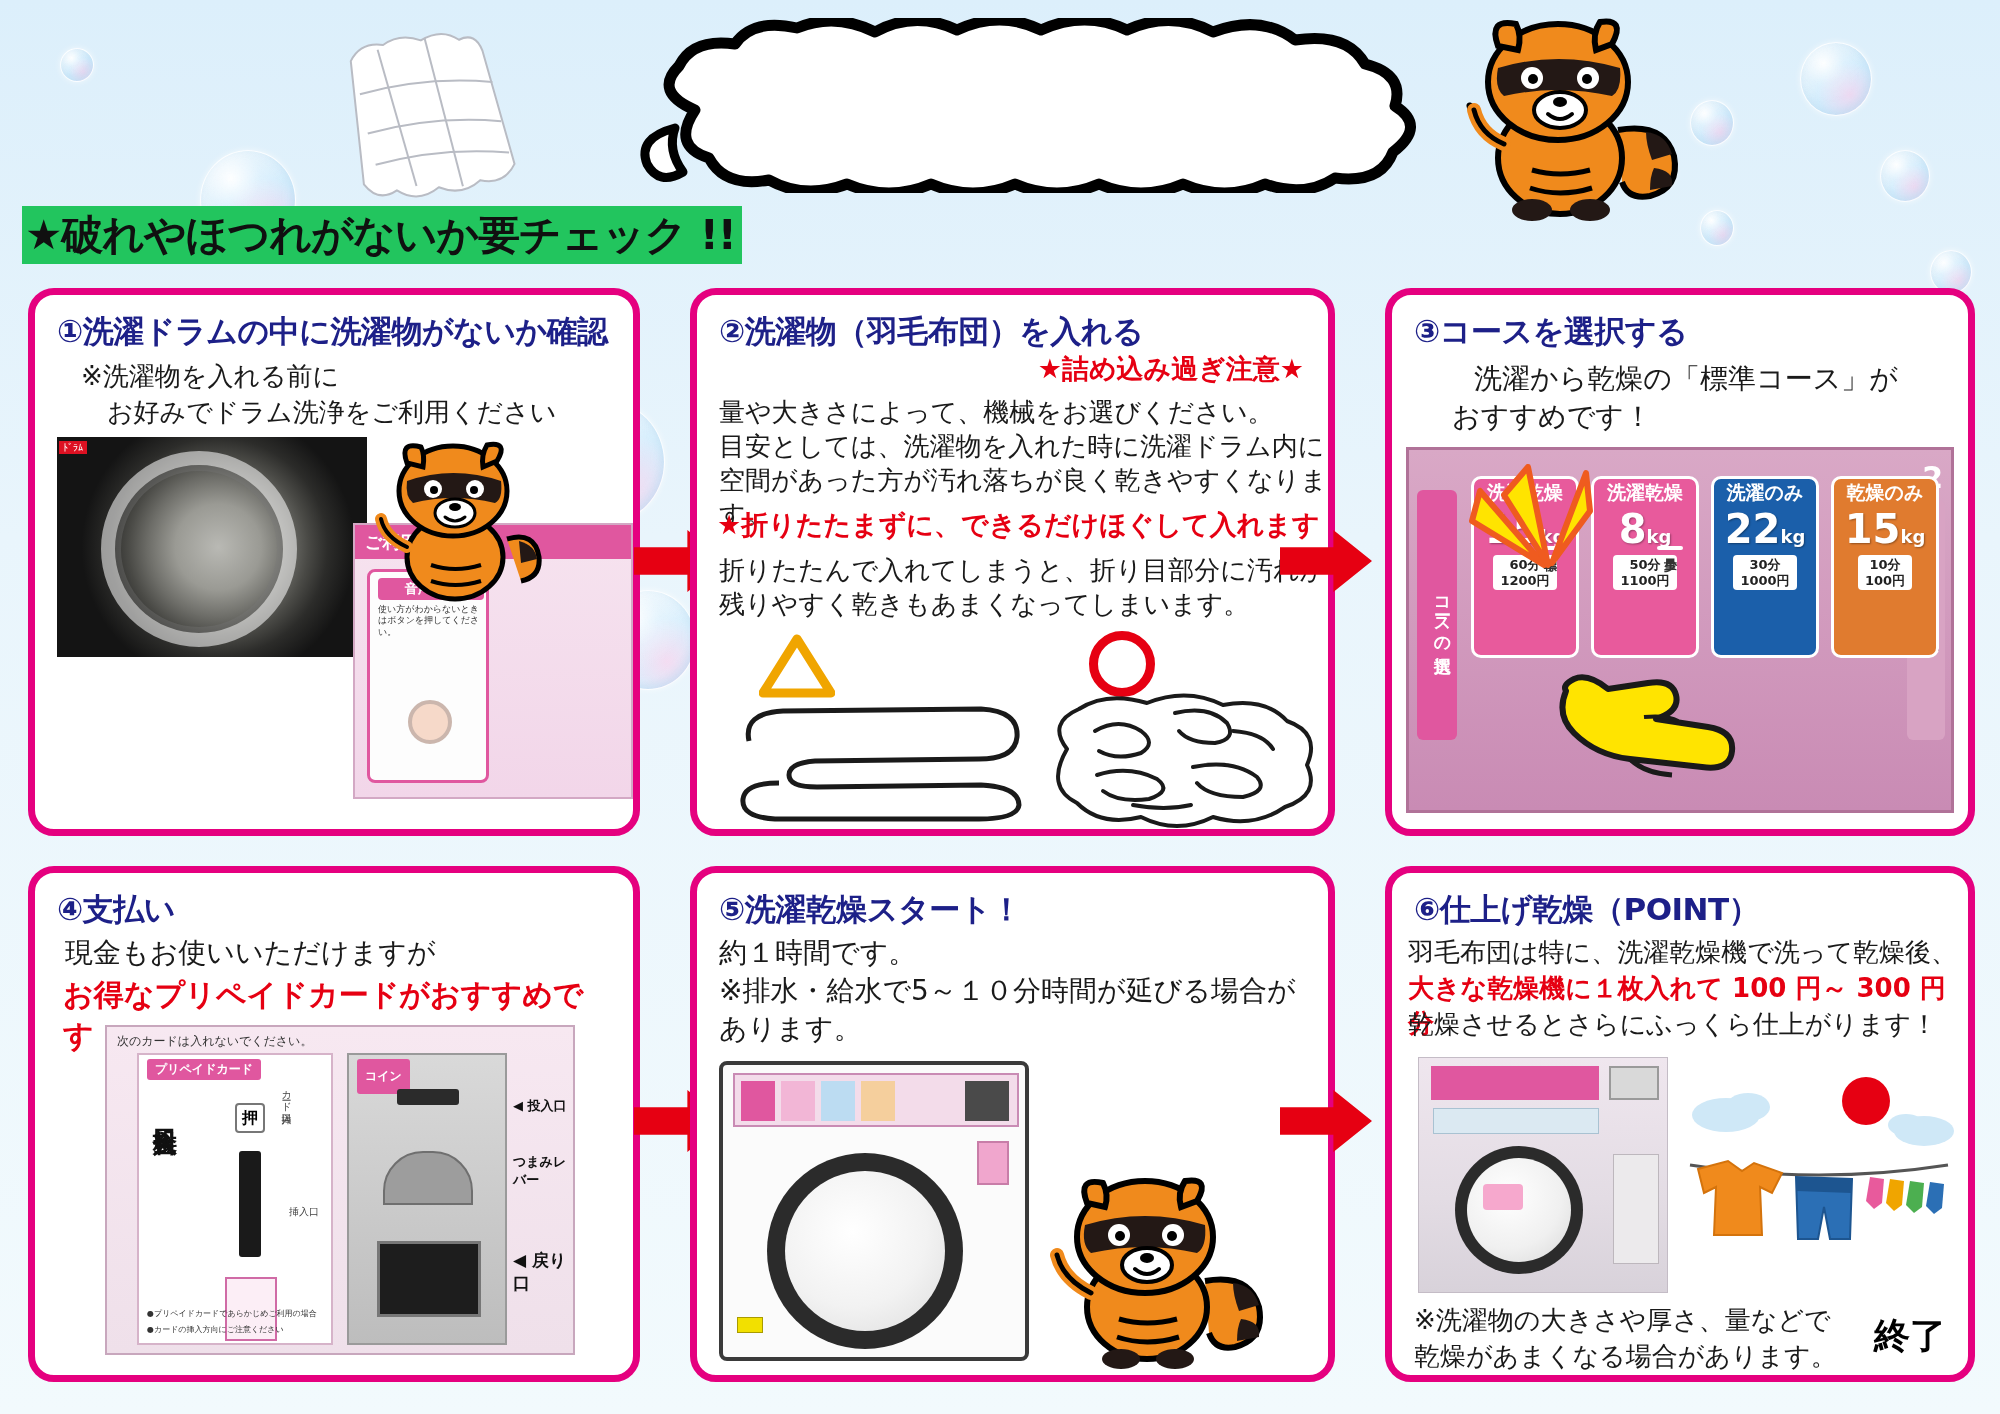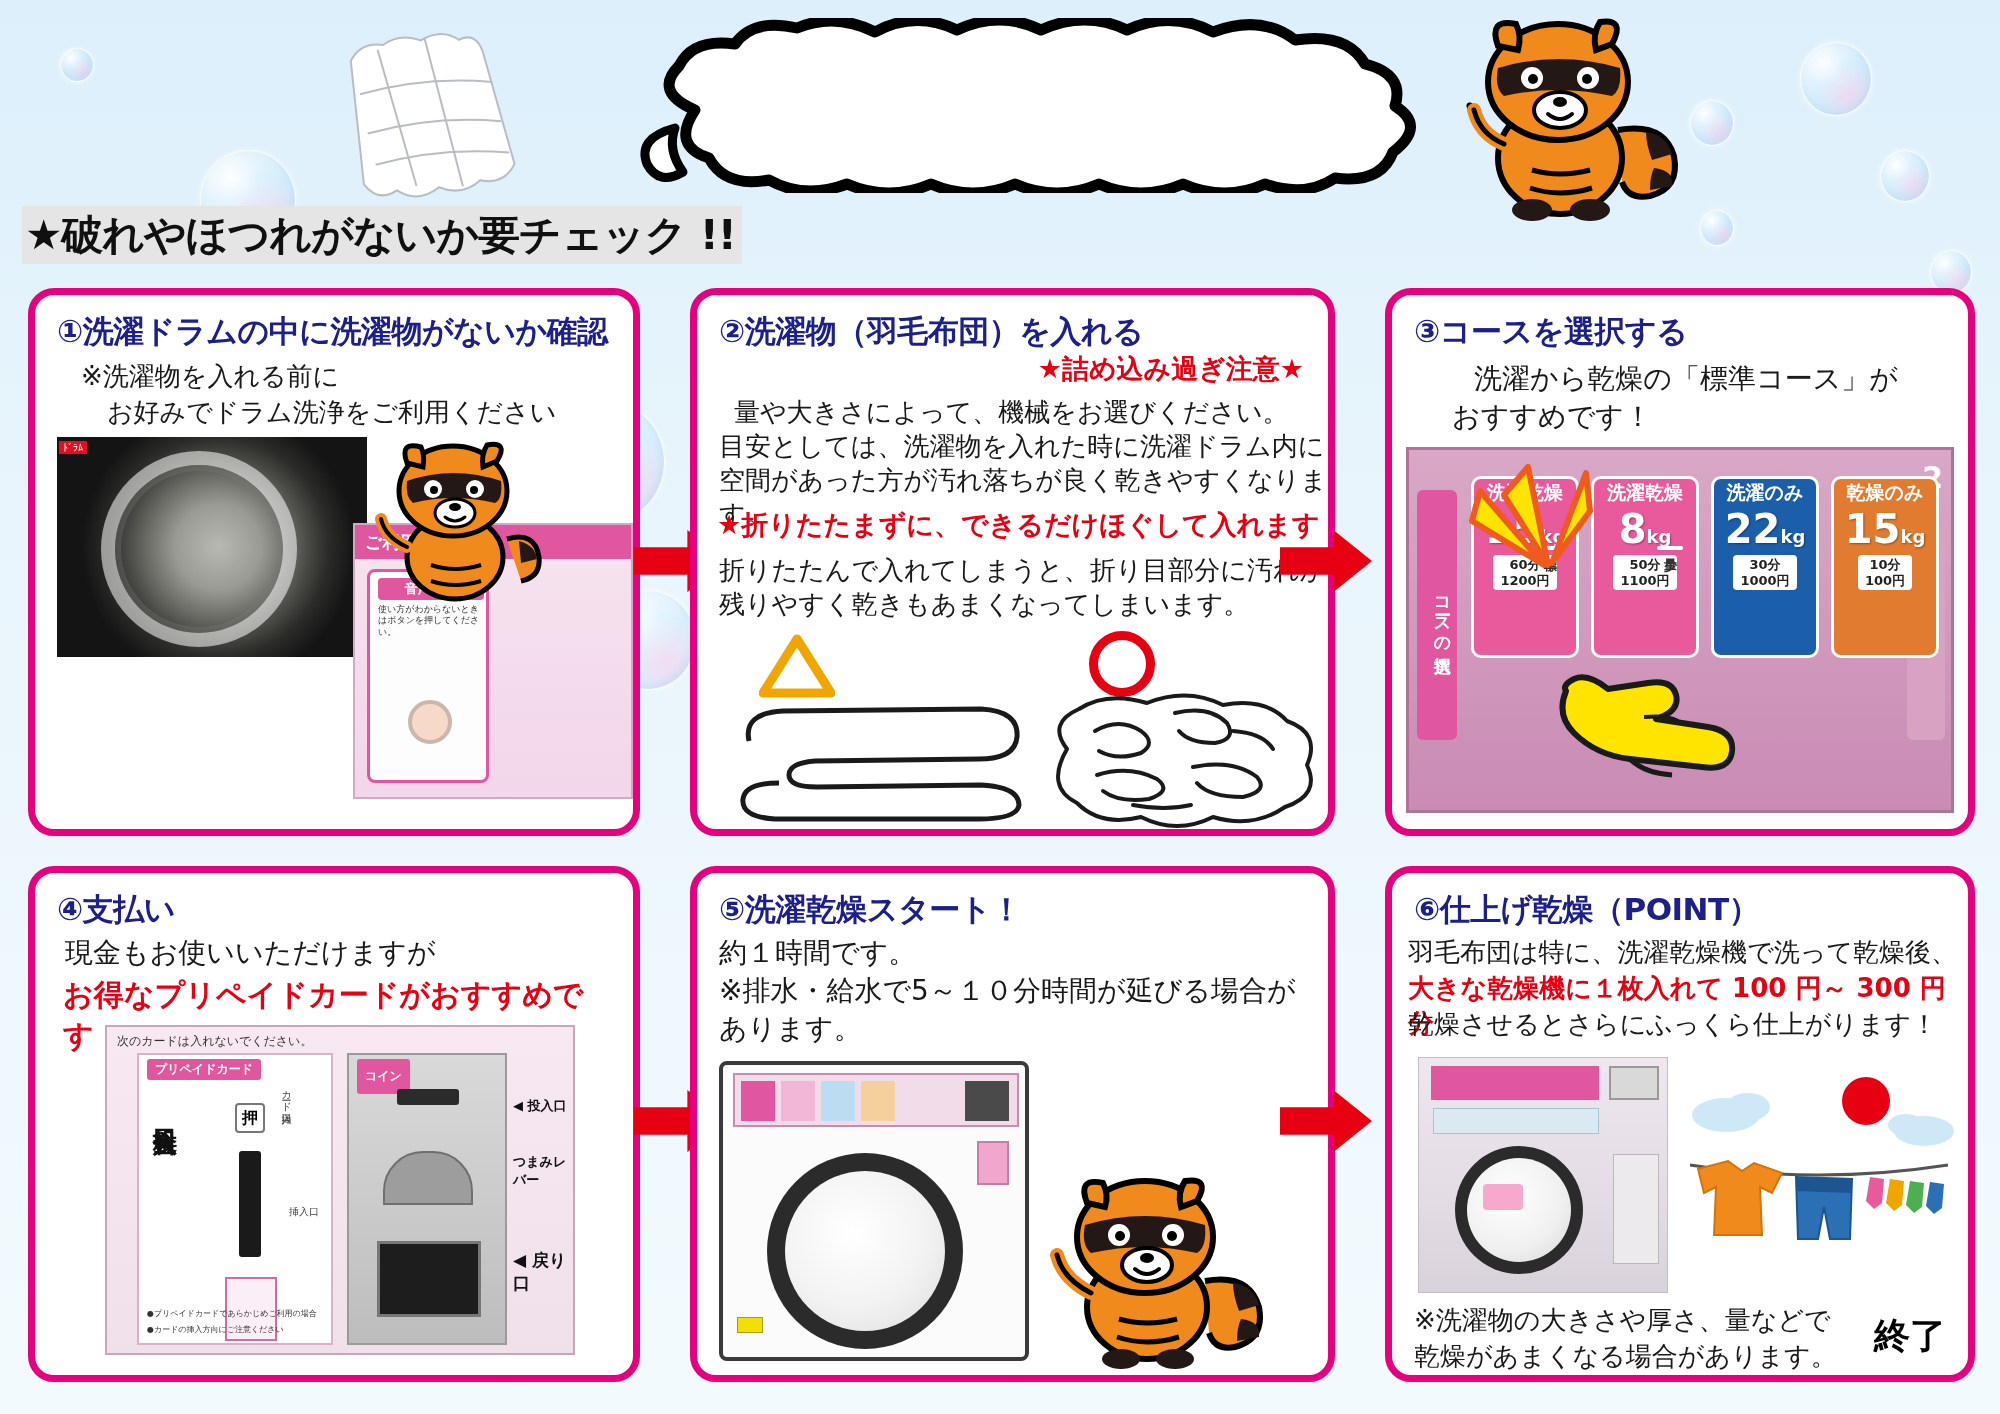--- a/index.html
+++ b/index.html
@@ -31,21 +31,21 @@
   .title-text {
     position: absolute; left: 660px; top: 48px; width: 740px;
     text-align: center; font-size: 90px; font-weight: 900;
     color: #3a2c26; letter-spacing: 4px; line-height: 1;
     text-shadow: 3px 3px 0 rgba(0,0,0,.18);
     font-family: "DejaVu Sans", "Liberation Sans", sans-serif;
   }
 
   .yellow-banner {
     position: absolute; left: 22px; top: 206px; width: 720px; height: 58px;
-    background: #e5e5e5; display: flex; align-items: center; padding-left: 10px;
+    background: #22c55e; display: flex; align-items: center; padding-left: 10px;
   }
   .yellow-banner span {
     font-size: 41px; font-weight: 900; color: #101010; letter-spacing: -1px;
     white-space: nowrap; transform: scaleX(1.02);
   }
 
   
   .raccoon { position: absolute; }
 
   
@@ -273,21 +273,21 @@
     <path d="M40 112 Q18 102 14 84" fill="none" stroke="#000" stroke-width="4" stroke-linecap="round"></path>
   </svg>
 </div>
 
 <div class="arrow" style="left:634px; top:530px;"></div>
 
 <div class="panel" id="panel2">
   <div class="panel-title" style="position:absolute; left:22px; top:16px;">②洗濯物（羽毛布団）を入れる</div>
   <div class="red-line" style="position:absolute; right:24px; top:56px;">★詰め込み過ぎ注意★</div>
 
-  <div class="body-text" style="position:absolute; left:22px; top:100px;margin-left:15px;">量や大きさによって、機械をお選びください。</div>
+  <div class="body-text" style="position:absolute; left:22px; top:100px;">量や大きさによって、機械をお選びください。</div>
   <div class="body-text" style="position:absolute; left:22px; top:134px;">目安としては、洗濯物を入れた時に洗濯ドラム内に</div>
   <div class="body-text" style="position:absolute; left:22px; top:168px;">空間があった方が汚れ落ちが良く乾きやすくなります。</div>
 
   <div class="red-line" style="position:absolute; left:20px; top:212px;">★折りたたまずに、できるだけほぐして入れます</div>
 
   <div class="body-text" style="position:absolute; left:22px; top:258px;">折りたたんで入れてしまうと、折り目部分に汚れが</div>
   <div class="body-text" style="position:absolute; left:22px; top:292px;">残りやすく乾きもあまくなってしまいます。</div>
 
   <svg class="tri-warn" style="left:62px; top:338px; width:76px; height:66px;" viewBox="0 0 76 66">
     <path d="M38 6 L72 60 L4 60 Z" fill="none" stroke="#f0a500" stroke-width="9" stroke-linejoin="round"></path>

